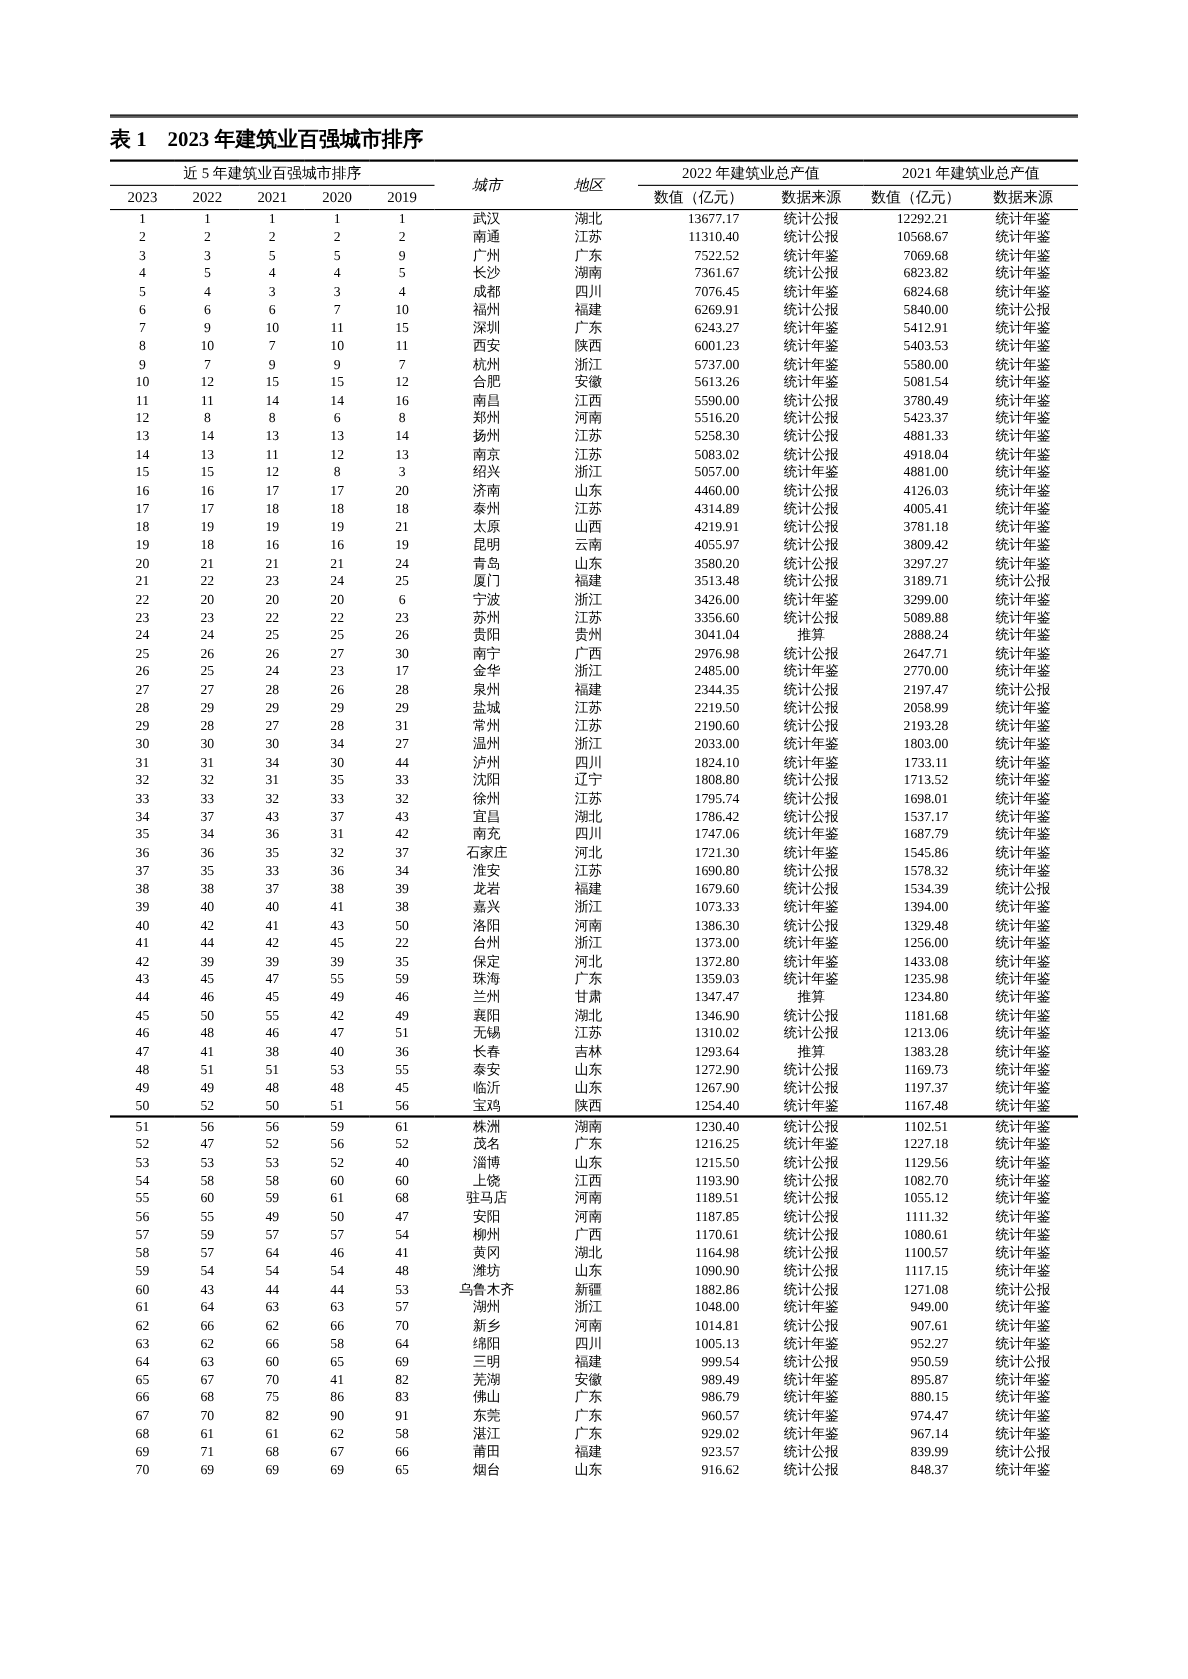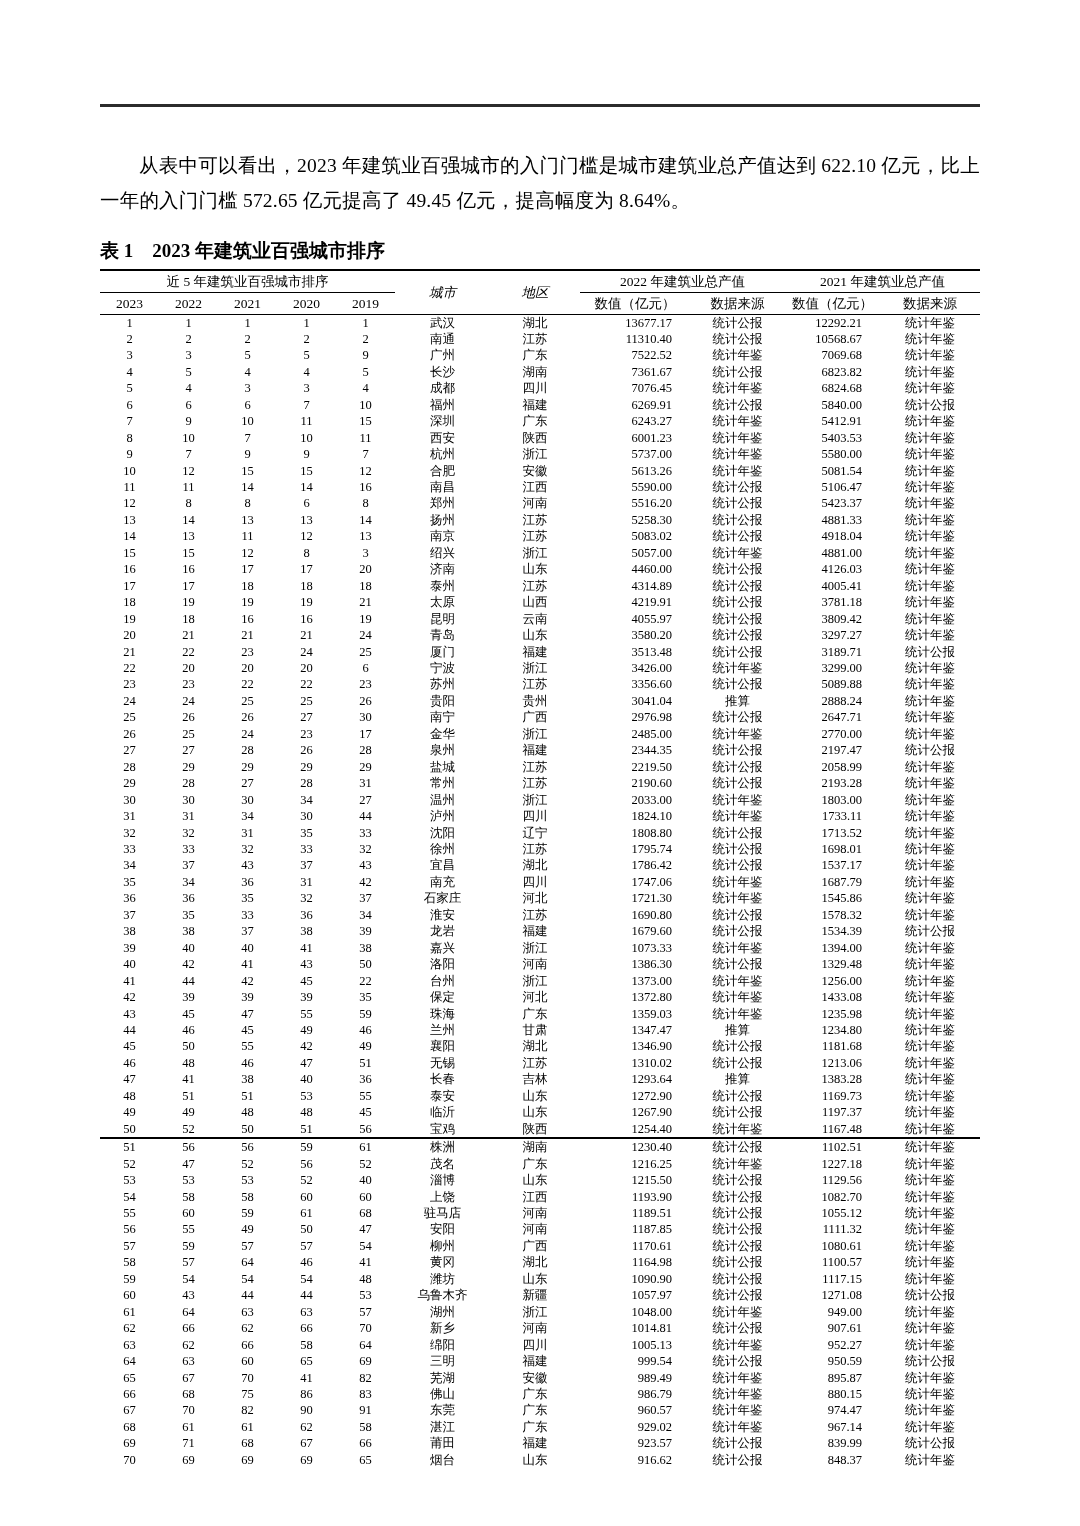--- a/index.html
+++ b/index.html
@@ -73,21 +73,20 @@
   }
   .rank-table tr.section-break td { border-top: 2px solid #000; }
 </style>
 </head>
 <body>
 
 <div class="content">
 
   <div class="rule-double"></div>
 
-  <p class="paragraph">从表中可以看出，2023 年建筑业百强城市的入门门槛是城市建筑业总产值达到 622.10 亿元，比上一年的入门门槛 572.65 亿元提高了 49.45 亿元，提高幅度为 8.64%。</p>
 
   <div class="table-title">表 1　2023 年建筑业百强城市排序</div>
 
   <table class="rank-table">
     <colgroup>
       <col style="width:59px">
         <col style="width:59px">
         <col style="width:59px">
       <col style="width:59px">
         <col style="width:59px">
@@ -252,21 +251,21 @@
         <tr>
           <td>11</td>
           <td>11</td>
           <td>14</td>
           <td>14</td>
           <td>16</td>
           <td>南昌</td>
           <td>江西</td>
           <td class="num">5590.00</td>
           <td>统计公报</td>
-          <td class="num">5106.47</td>
+          <td class="num">3780.49</td>
           <td>统计年鉴</td>
         </tr>
         <tr>
           <td>12</td>
           <td>8</td>
           <td>8</td>
           <td>6</td>
           <td>8</td>
           <td>郑州</td>
           <td>河南</td>
@@ -887,21 +886,21 @@
           <td>统计年鉴</td>
         </tr>
         <tr>
           <td>60</td>
           <td>43</td>
           <td>44</td>
           <td>44</td>
           <td>53</td>
           <td>乌鲁木齐</td>
           <td>新疆</td>
-          <td class="num">1057.97</td>
+          <td class="num">1882.86</td>
           <td>统计公报</td>
           <td class="num">1271.08</td>
           <td>统计公报</td>
         </tr>
         <tr>
           <td>61</td>
           <td>64</td>
           <td>63</td>
           <td>63</td>
           <td>57</td>

